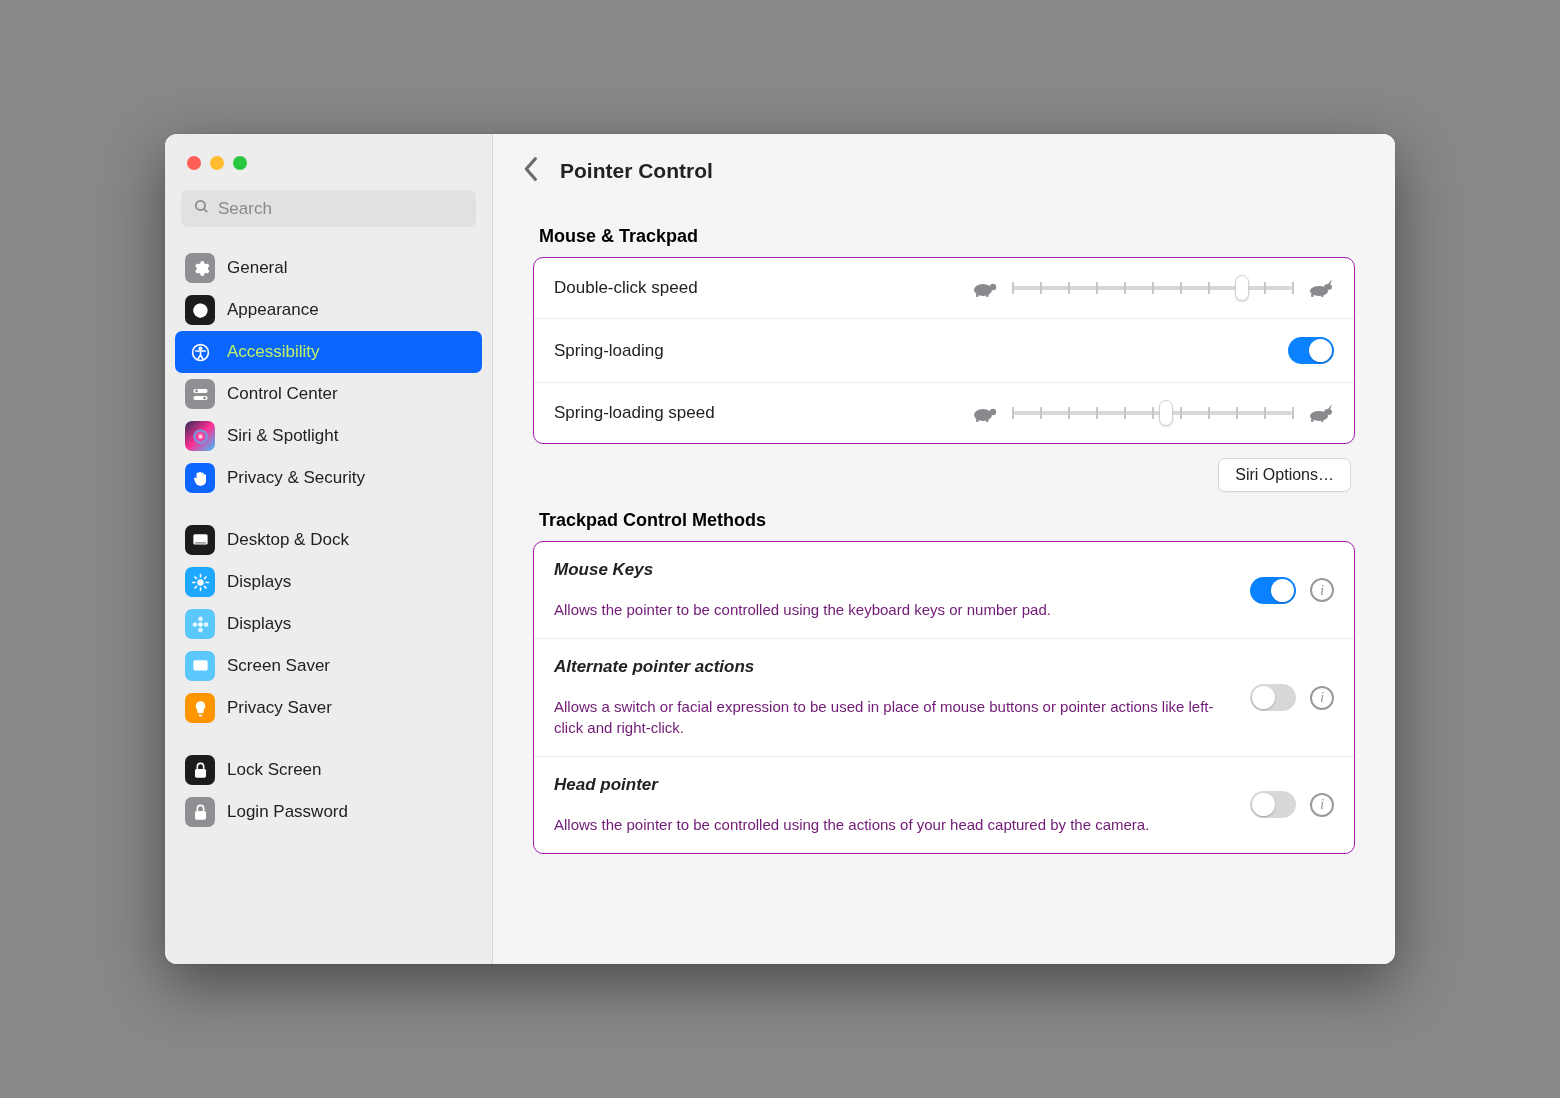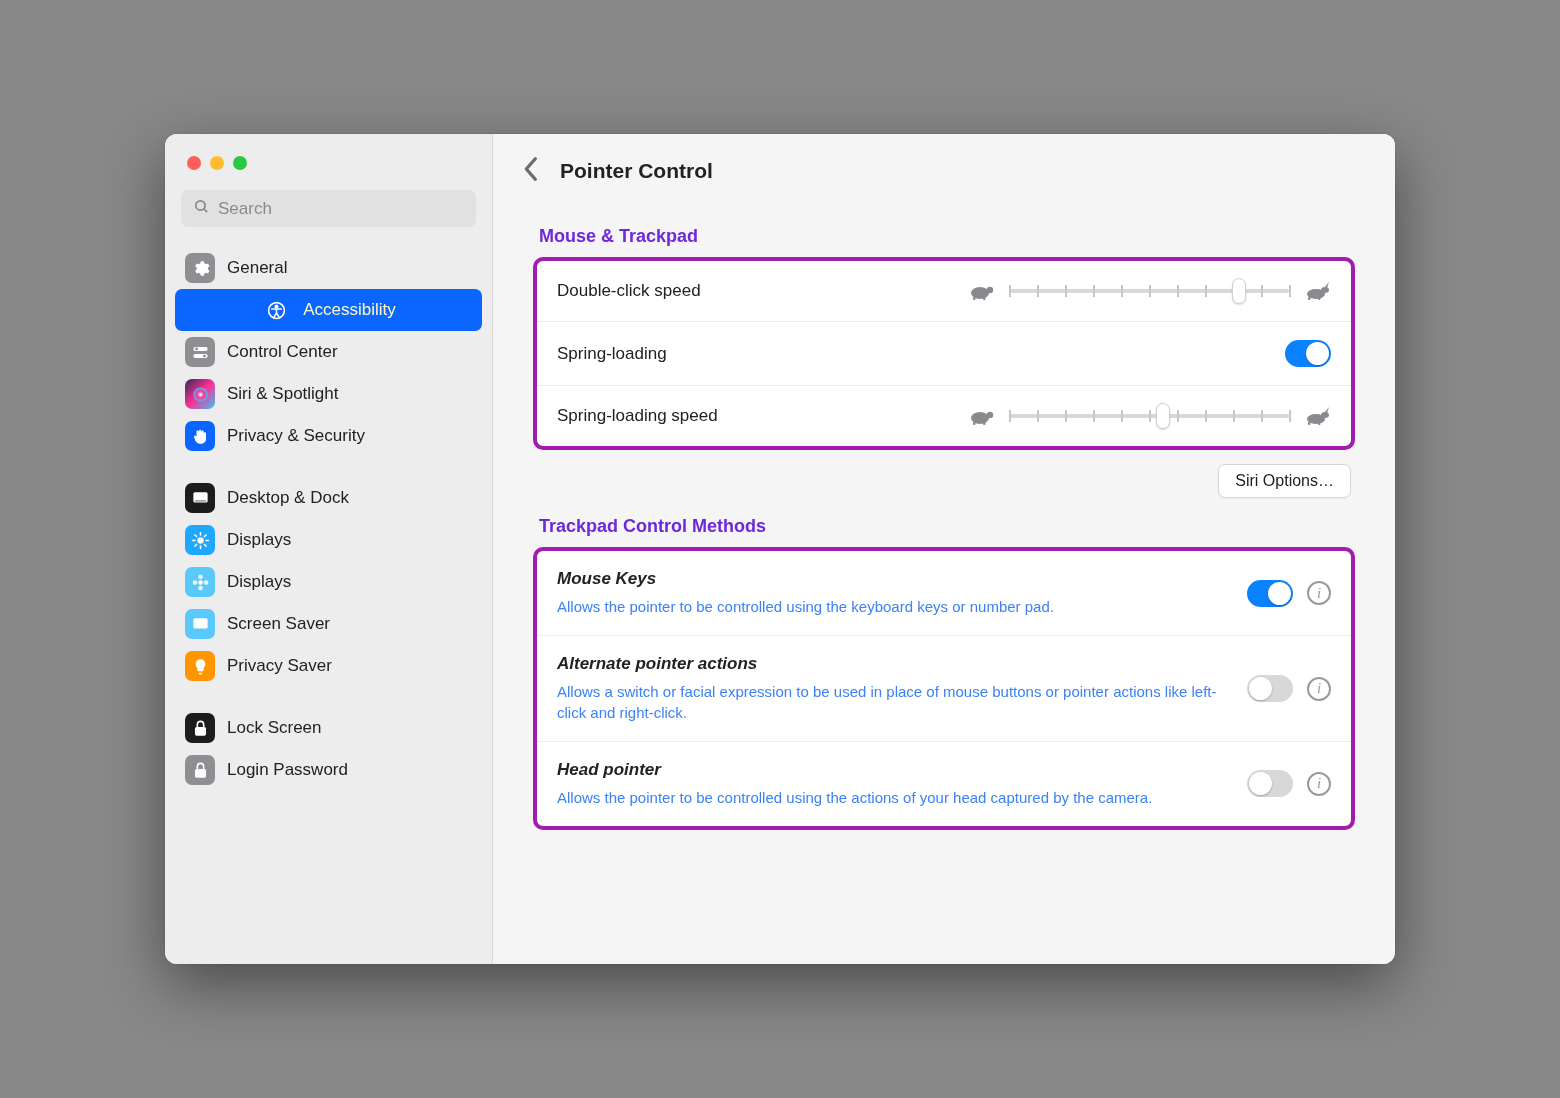--- a/index.html
+++ b/index.html
@@ -55,21 +55,21 @@
     .nav-group { padding: 6px 10px; }
     .nav-group + .nav-group { margin-top: 8px; }
     .nav-item {
       display: flex; align-items: center; gap: 12px;
       padding: 6px 10px;
       border-radius: 7px;
       cursor: pointer;
       font-size: 17px;
       color: #222;
     }
-    .nav-item.selected { background: #0a66ff; color: #fef9c3; justify-content: center; }
+    .nav-item.selected { background: #0a66ff; color: #bef264; }
     .nav-icon {
       width: 30px; height: 30px; border-radius: 7px;
       display: flex; align-items: center; justify-content: center;
       font-size: 16px; flex-shrink: 0;
     }
     .main {
       flex: 1;
       background: #f6f5f6;
       display: flex; flex-direction: column;
       overflow: hidden;
@@ -78,40 +78,40 @@
       display: flex; align-items: center; gap: 16px;
       padding: 18px 28px 12px 26px;
       background: #f6f5f6;
     }
     .back-chevron { cursor: pointer; color: #6b6b6e; padding: 4px; }
     .title-text { font-size: 21px; font-weight: 700; color: #222; }
     .content {
       flex: 1; overflow-y: auto; padding: 10px 40px 0 40px;
     }
     .section-header {
-      font-size: 18px; font-weight: 700; color: #6d28d9;
+      font-size: 18px; font-weight: 700; color: #000000;
       margin: 14px 6px 10px 6px;
     }
     .panel {
       background: #fff;
-      border: 4px solid #a21caf;
+      border: 1px solid #a21caf;
       border-radius: 10px;
       overflow: hidden;
     }
     .row {
       display: flex; align-items: center;
       padding: 18px 20px;
       gap: 20px;
     }
     .row + .row { border-top: 1px solid #ececee; }
     .row-label {
       font-size: 17px; color: #222; flex-shrink: 0;
     }
     .row-label-strong { font-weight: 600; font-size: 17px; color: #222; font-style: italic; }
-    .row-desc { font-size: 15px; color: #3b82f6; margin-top: 8px; line-height: 1.35; }
+    .row-desc { font-size: 15px; color: #701a75; margin-top: 20px; line-height: 1.35; }
     .row-left { flex: 1; min-width: 0; }
     .row-right { display: flex; align-items: center; gap: 14px; }
     .spacer { flex: 1; }
 
     
     .slider-wrap { display: flex; align-items: center; gap: 14px; }
     .slider-icon { color: #8a8a8e; font-size: 20px; display: flex; }
     .slider {
       position: relative; width: 280px; height: 24px;
     }
@@ -185,20 +185,29 @@
     </div>
     <div id="sidebar-nav">
         <div class="nav-group">
           <div class="nav-item">
             <div class="nav-icon" style="background: rgb(142, 142, 147); color: rgb(255, 255, 255);">
               <svg width="19" height="19" viewBox="0 0 24 24" fill="currentColor">
                 <path d="M12 8a4 4 0 100 8 4 4 0 000-8zm9.4 4a7.7 7.7 0 00-.1-1.3l2.1-1.6-2-3.5-2.5 1a7.5 7.5 0 00-2.2-1.3l-.4-2.6h-4l-.4 2.6a7.5 7.5 0 00-2.2 1.3l-2.5-1-2 3.5 2.1 1.6a7.7 7.7 0 000 2.6l-2.1 1.6 2 3.5 2.5-1a7.5 7.5 0 002.2 1.3l.4 2.6h4l.4-2.6a7.5 7.5 0 002.2-1.3l2.5 1 2-3.5-2.1-1.6c.07-.43.1-.86.1-1.3z"></path>
               </svg>
             </div>
             <span>General</span>
+          </div>
+          <div class="nav-item">
+            <div class="nav-icon" style="background: rgb(28, 28, 30); color: rgb(255, 255, 255);">
+              <svg width="19" height="19" viewBox="0 0 24 24" fill="currentColor">
+                <circle cx="12" cy="12" r="9"></circle>
+                <path d="M12 3a9 9 0 000 18z" fill="#fff"></path>
+              </svg>
+            </div>
+            <span>Appearance</span>
           </div>
           <div class="nav-item selected">
             <div class="nav-icon" style="background: rgb(10, 102, 255); color: rgb(255, 255, 255);">
               <svg width="19" height="19" viewBox="0 0 24 24" fill="none" stroke="currentColor" stroke-width="2">
                 <circle cx="12" cy="12" r="10"></circle>
                 <circle cx="12" cy="7" r="1.6" fill="currentColor"></circle>
                 <path d="M6 10h12M12 10v5m0 0l-3 5m3-5l3 5" stroke-linecap="round"></path>
               </svg>
             </div>
             <span>Accessibility</span>

